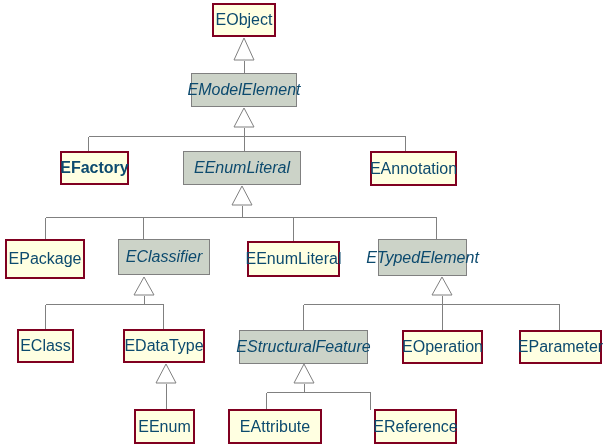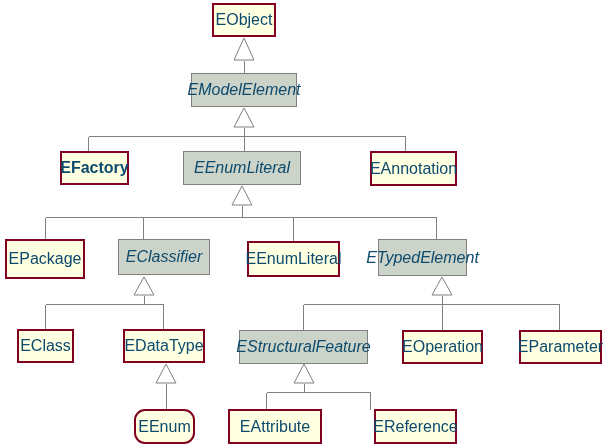--- a/index.html
+++ b/index.html
@@ -126,21 +126,21 @@
     </div>
     <div class="node abstract" style="left: 239px; top: 330px; width: 129px; height: 34px;">
       <span>EStructuralFeature</span>
     </div>
     <div class="node" style="left: 402px; top: 330px; width: 81px; height: 34px;">
       <span>EOperation</span>
     </div>
     <div class="node" style="left: 519px; top: 330px; width: 83px; height: 34px;">
       <span>EParameter</span>
     </div>
-    <div class="node" style="left: 134px; top: 409px; width: 61px; height: 35px; border-radius: 11px;">
+    <div class="node" style="left: 134px; top: 409px; width: 61px; height: 35px;">
       <span>EEnum</span>
     </div>
     <div class="node" style="left: 228px; top: 409px; width: 94px; height: 35px;">
       <span>EAttribute</span>
     </div>
     <div class="node" style="left: 332px; top: 409px; width: 83px; height: 35px; margin-left: 42px;">
       <span>EReference</span>
     </div>
   </div>
 

